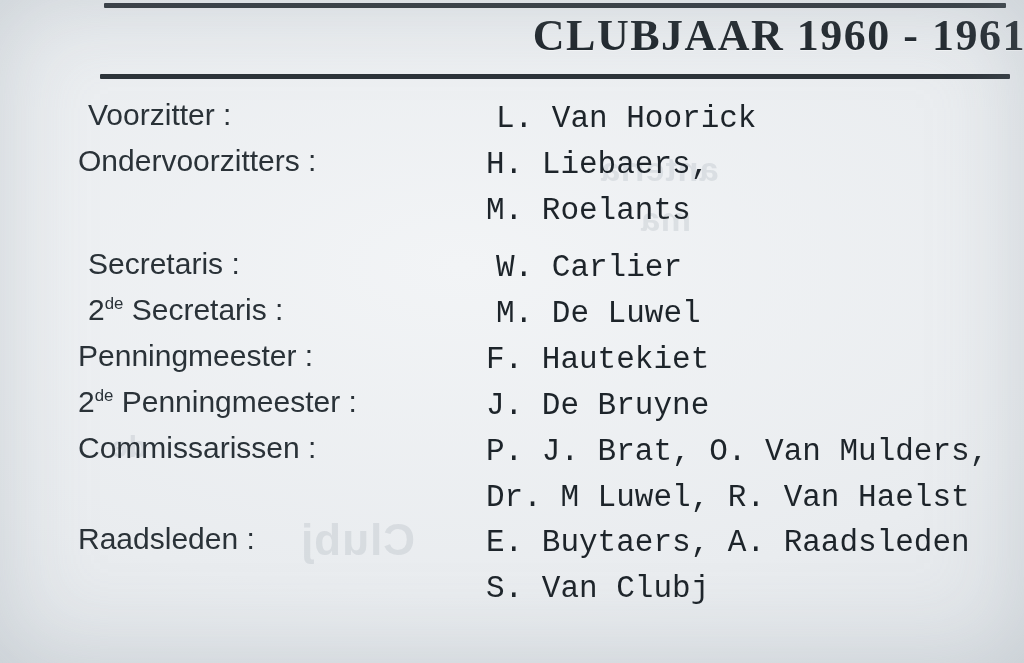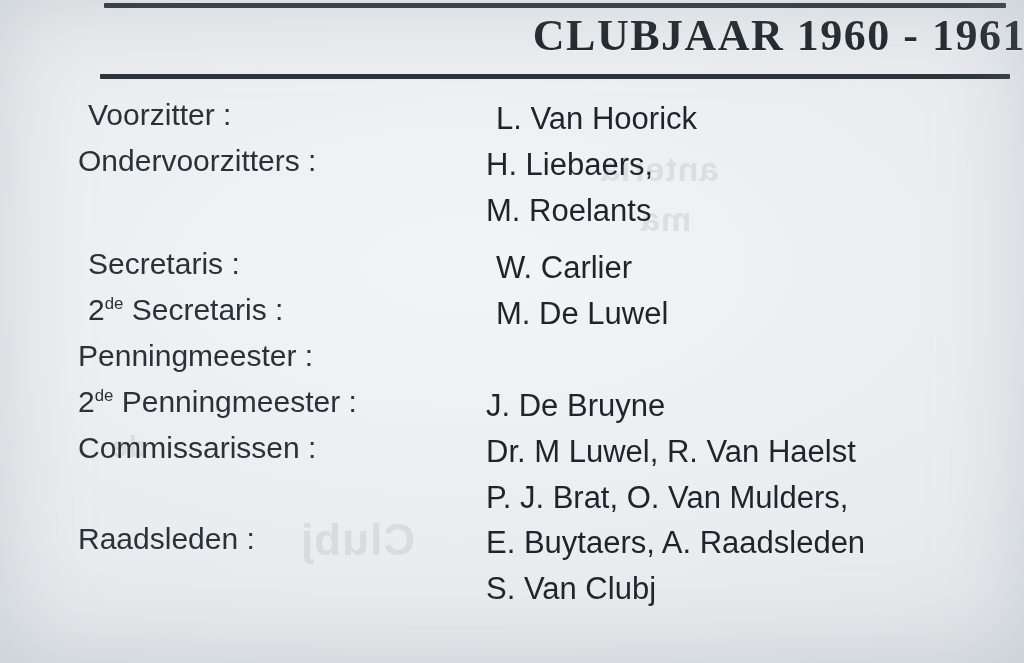--- a/index.html
+++ b/index.html
@@ -104,21 +104,21 @@
     vertical-align: super;
     line-height: 0;
   }
   .names {
     flex: 1 1 auto;
     font-size: 31px;
     color: #1d242a;
     line-height: 1.47;
     white-space: nowrap;
   }
-  .names .line { display: block; }
+  .names .line { display: block; font-family: Liberation Mono, monospace; }
   .spacer-sm { height: 12px; }
   .shift-right { padding-left: 10px; }
 
   
   .soft {
     position: absolute;
     inset: 0;
     pointer-events: none;
     box-shadow: inset 0 0 90px rgba(150,160,170,0.35);
   }
@@ -167,34 +167,37 @@
 
       <div class="row">
         <div class="role shift-right"><span>2</span><sup>de</sup><span> Secretaris :</span></div>
         <div class="names">
           <span class="line">M. De Luwel</span>
         </div>
       </div>
 
       <div class="row">
         <div class="role"><span>Penningmeester :</span></div>
+        <div class="names">
+          <span class="line">F. Hautekiet</span>
+        </div>
       </div>
 
       <div class="row">
         <div class="role"><span>2</span><sup>de</sup><span> Penningmeester :</span></div>
         <div class="names">
           <span class="line">J. De Bruyne</span>
         </div>
       </div>
 
       <div class="row">
         <div class="role"><span>Commissarissen :</span></div>
         <div class="names">
+          <span class="line">P. J. Brat, O. Van Mulders,</span>
           <span class="line">Dr. M Luwel, R. Van Haelst</span>
-          <span class="line">P. J. Brat, O. Van Mulders,</span>
         </div>
       </div>
 
       <div class="row">
         <div class="role"><span>Raadsleden :</span></div>
         <div class="names">
           <span class="line">E. Buytaers, A. Raadsleden</span>
           <span class="line">S. Van Clubj</span>
         </div>
       </div>

